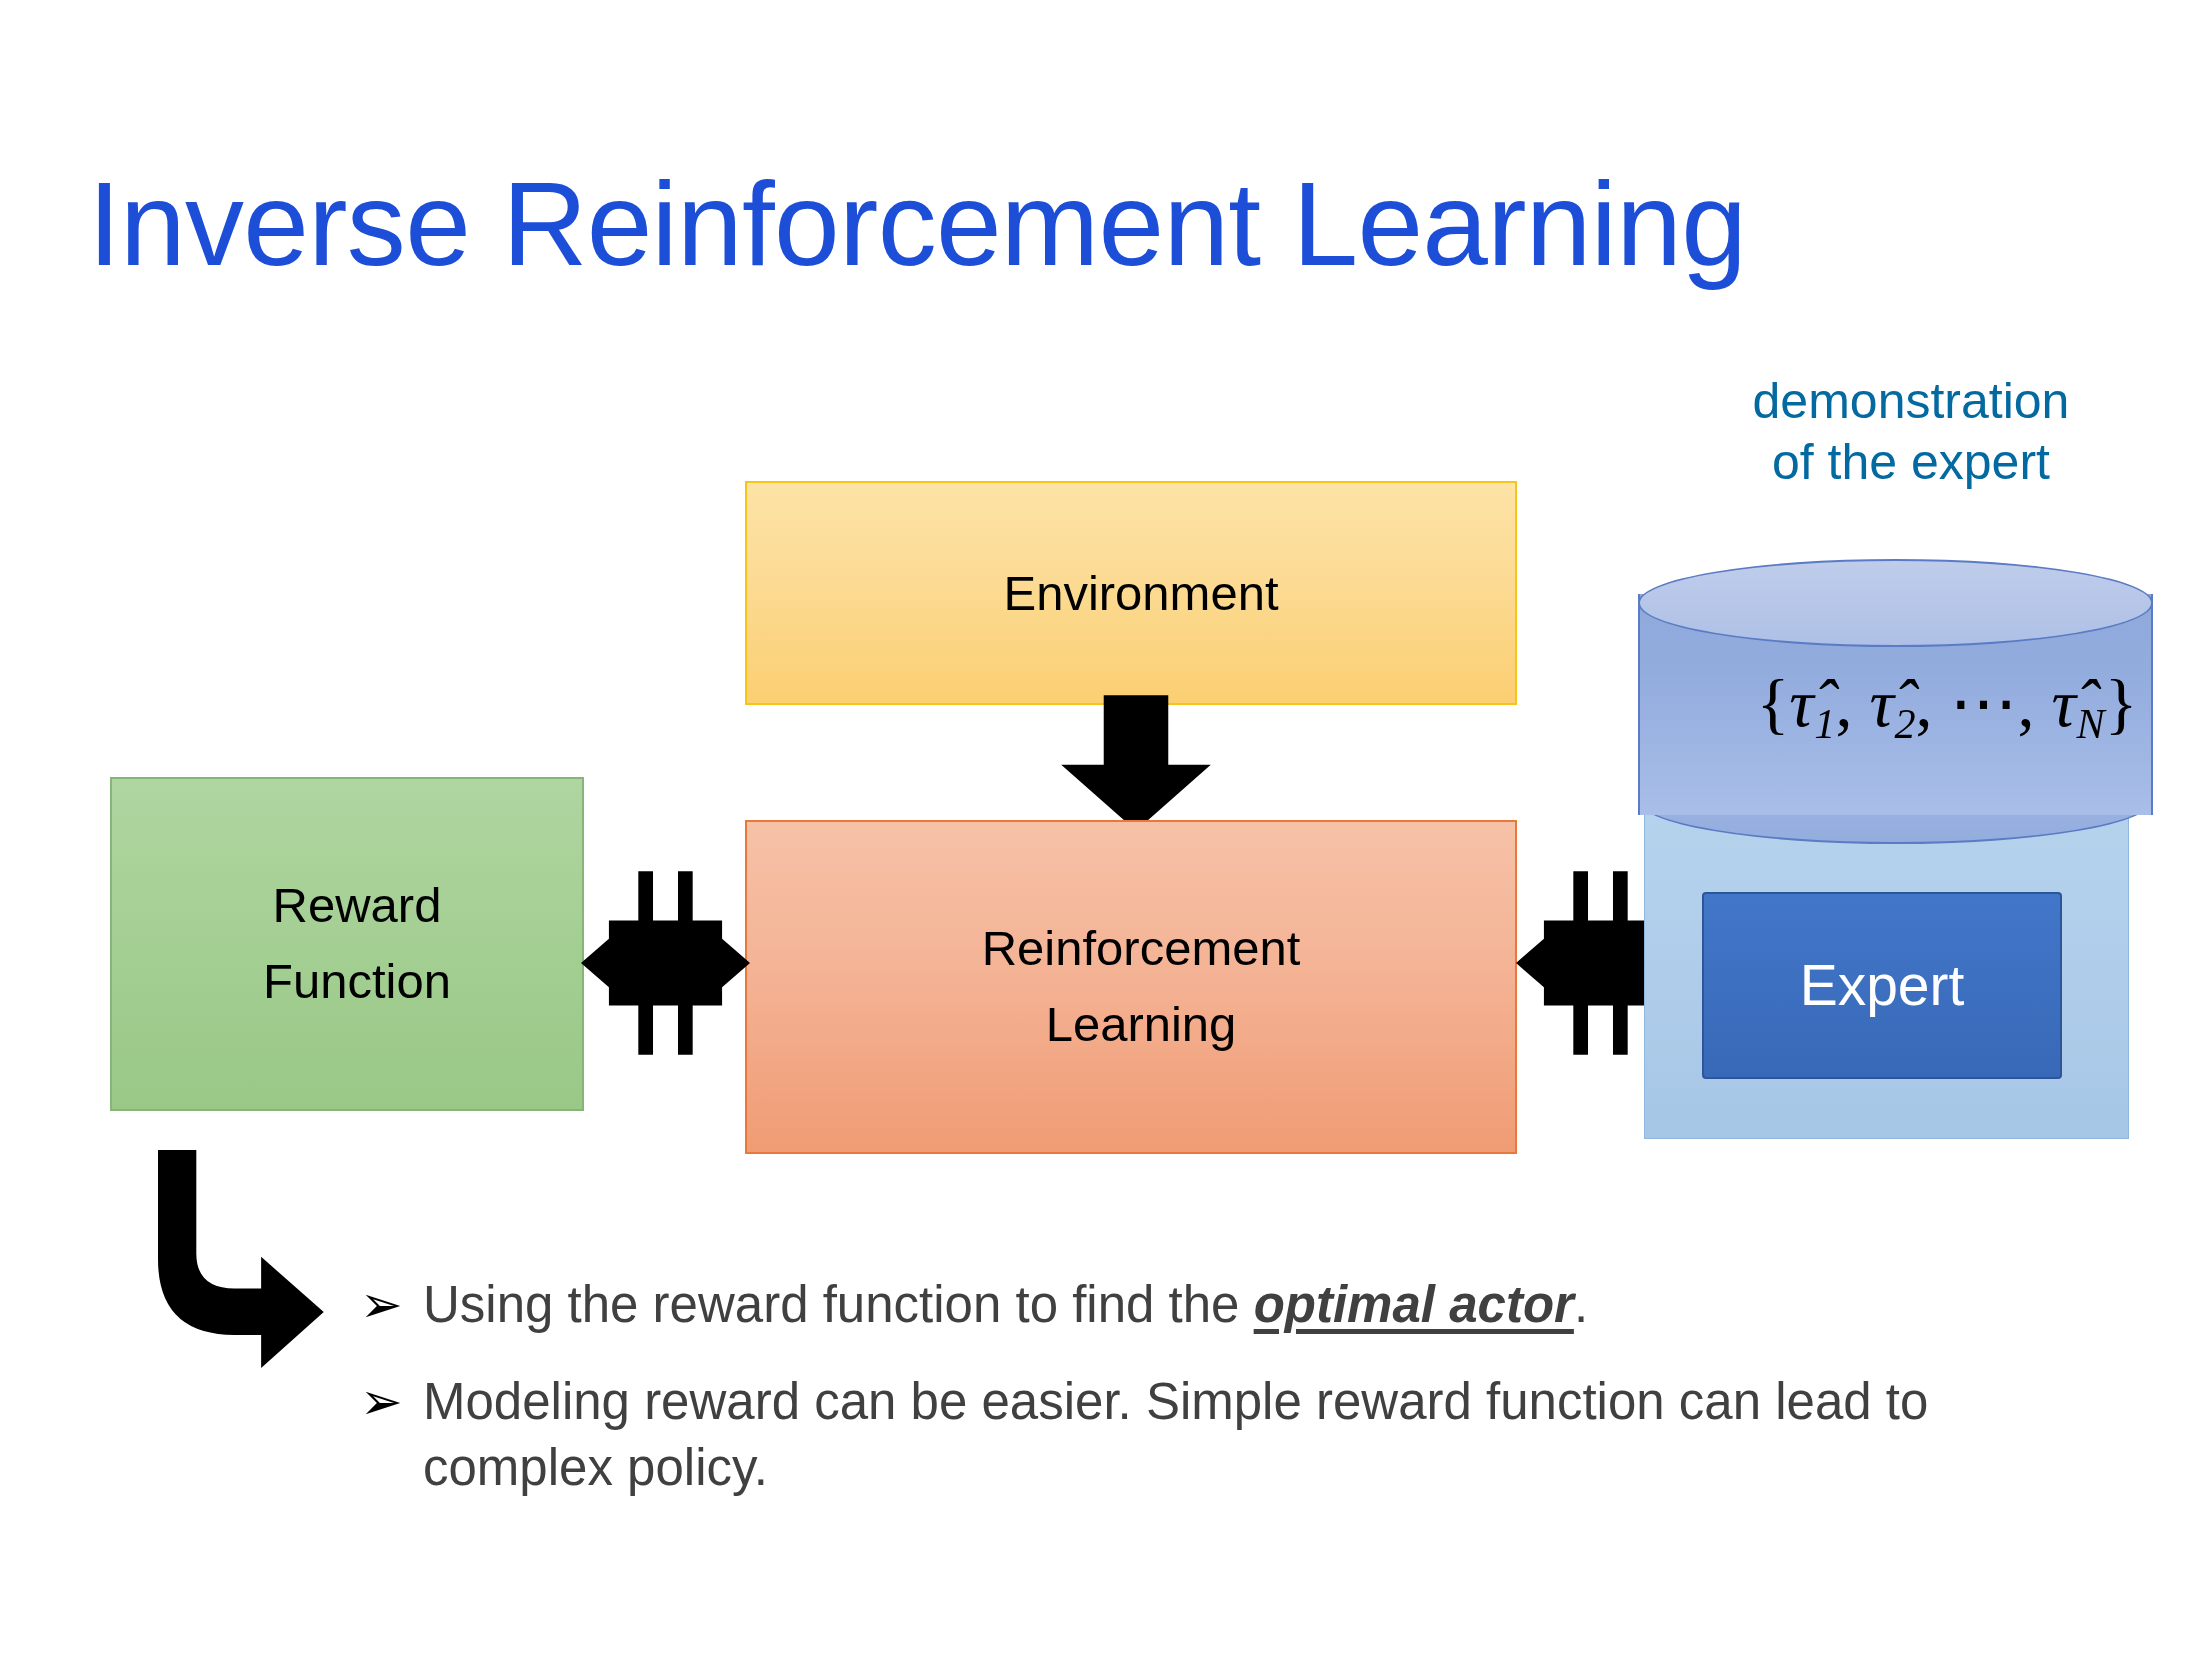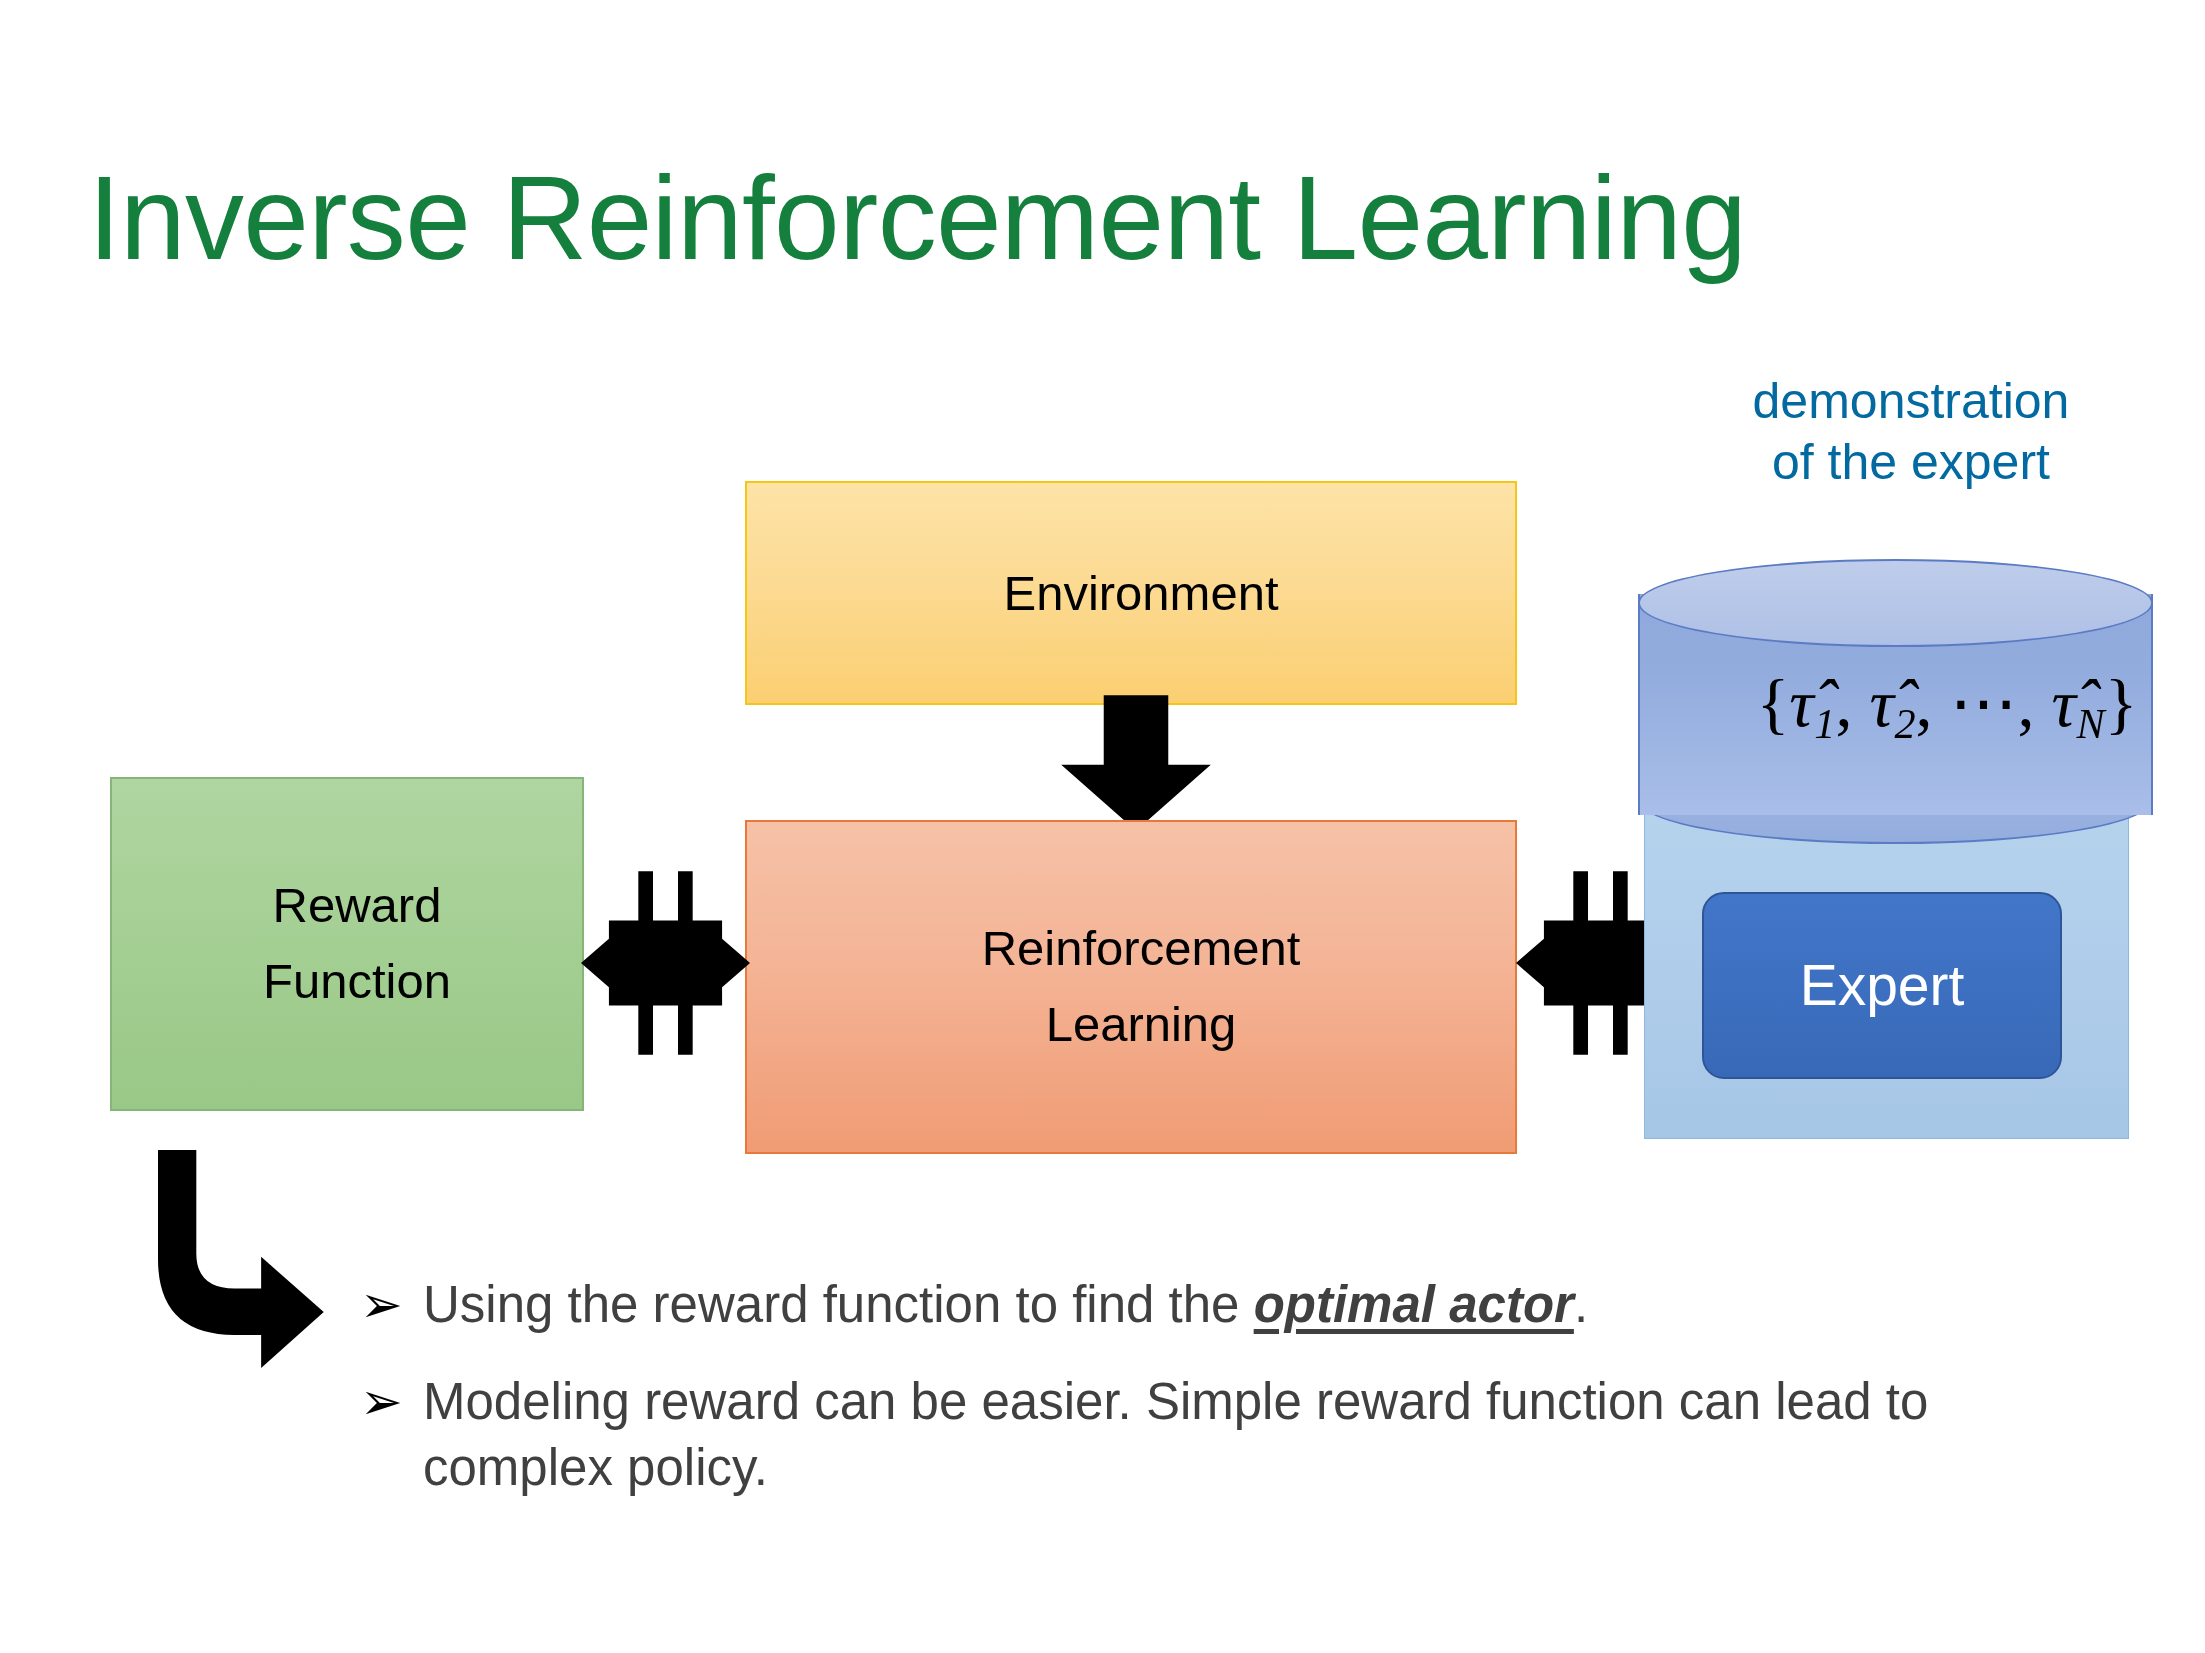--- a/index.html
+++ b/index.html
@@ -15,28 +15,28 @@
     background: #ffffff;
     overflow: hidden;
     font-family: "Liberation Sans", "DejaVu Sans", sans-serif;
     color: #000000;
   }
 
   
   #slide-title {
     position: absolute;
     left: 88px;
-    top: 152px;
+    top: 158px;
     width: 2029px;
     height: 132px;
     font-size: 118px;
     line-height: 132px;
     font-weight: 400;
     letter-spacing: -0.7px;
-    color: #15803d;
+    color: #1d4ed8;
     white-space: nowrap;
   }
 
   
   .node-box {
     position: absolute;
     box-sizing: border-box;
     display: flex;
     align-items: center;
     justify-content: center;
@@ -167,21 +167,21 @@
   }
   #cyl-formula .upr { font-style: normal; }
 
   
   #expert-box {
     position: absolute;
     left: 1702px;
     top: 892px;
     width: 360px;
     height: 187px;
-    border-radius: 22px;
+    border-radius: 4px;
     background: linear-gradient(180deg, #4276C8 0%, #3D6FC0 55%, #3869B8 100%);
     border: 2.9px solid #2E5696;
     box-sizing: border-box;
     display: flex;
     align-items: center;
     justify-content: center;
   }
   #expert-label {
     font-size: 57px;
     color: #FFFFFF;

